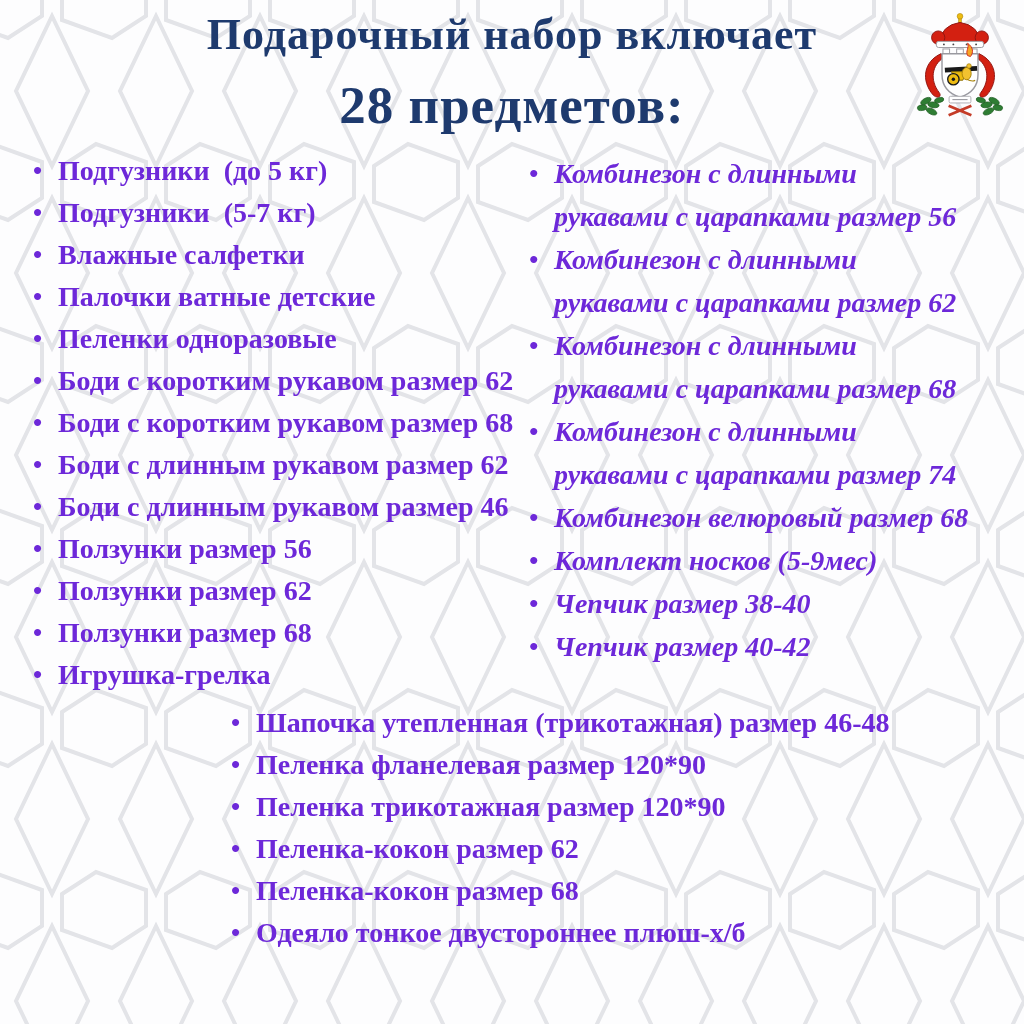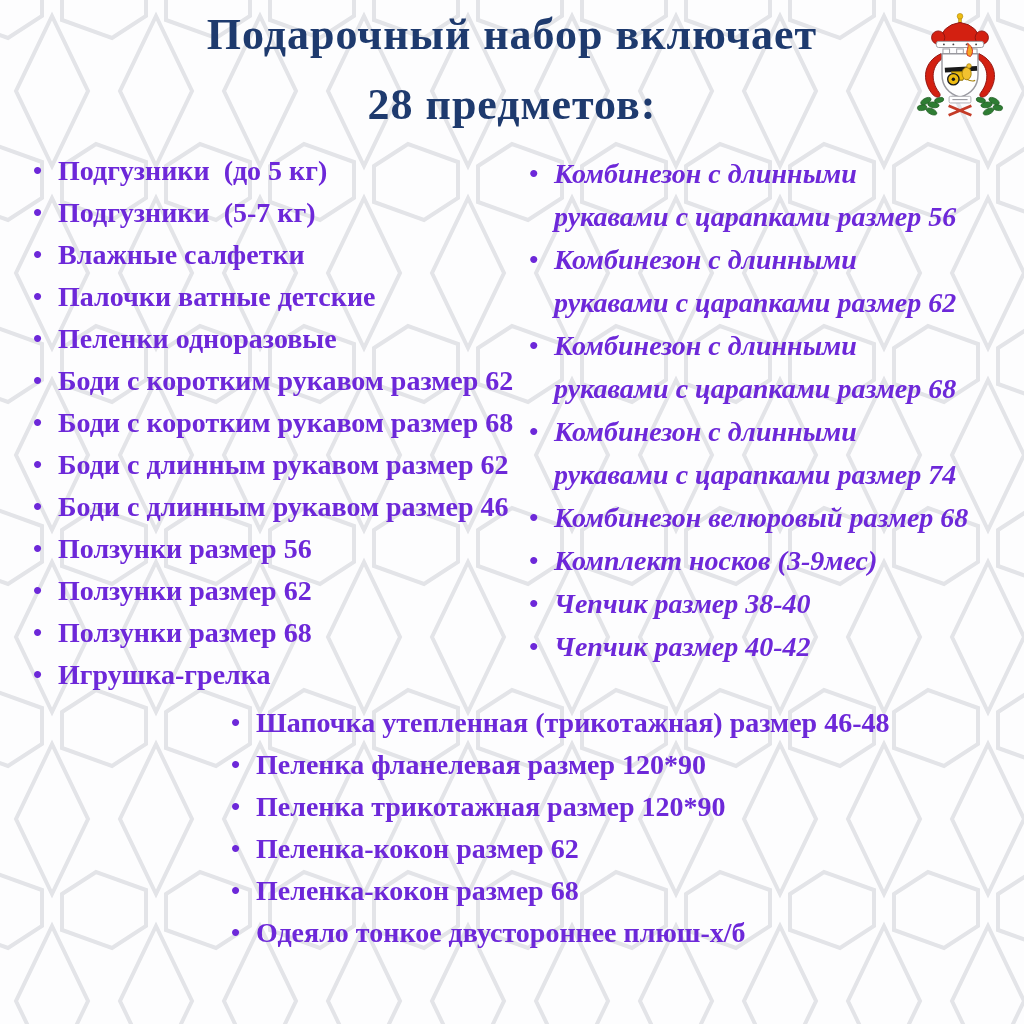--- a/index.html
+++ b/index.html
@@ -32,21 +32,21 @@
     margin: 0;
   }
   .title-line1 {
     display: block;
     font-size: 44px;
     line-height: 54px;
     letter-spacing: 1px;
   }
   .title-line2 {
     display: block;
-    font-size: 44px;
+    font-size: 53px;
     line-height: 54px;
     letter-spacing: 1px;
     margin-top: 16px;
   }
   .emblem {
     position: absolute;
     top: 12px; left: 910px;
     width: 100px; height: 108px;
   }
   .list {
@@ -178,21 +178,21 @@
     <ul class="list list-right">
       <li>Комбинезон с длинными
 рукавами с царапками размер 56</li>
       <li>Комбинезон с длинными
 рукавами с царапками размер 62</li>
       <li>Комбинезон с длинными
 рукавами с царапками размер 68</li>
       <li>Комбинезон с длинными
 рукавами с царапками размер 74</li>
       <li>Комбинезон велюровый размер 68</li>
-      <li>Комплект носков (3-9мес)</li>
+      <li>Комплект носков (5-9мес)</li>
       <li>Чепчик размер 38-40</li>
       <li>Чепчик размер 40-42</li>
     </ul>
 
     <ul class="list list-bottom">
       <li>Шапочка утепленная (трикотажная) размер 46-48</li>
       <li>Пеленка фланелевая размер 120*90</li>
       <li>Пеленка трикотажная размер 120*90</li>
       <li>Пеленка-кокон размер 62</li>
       <li>Пеленка-кокон размер 68</li>

